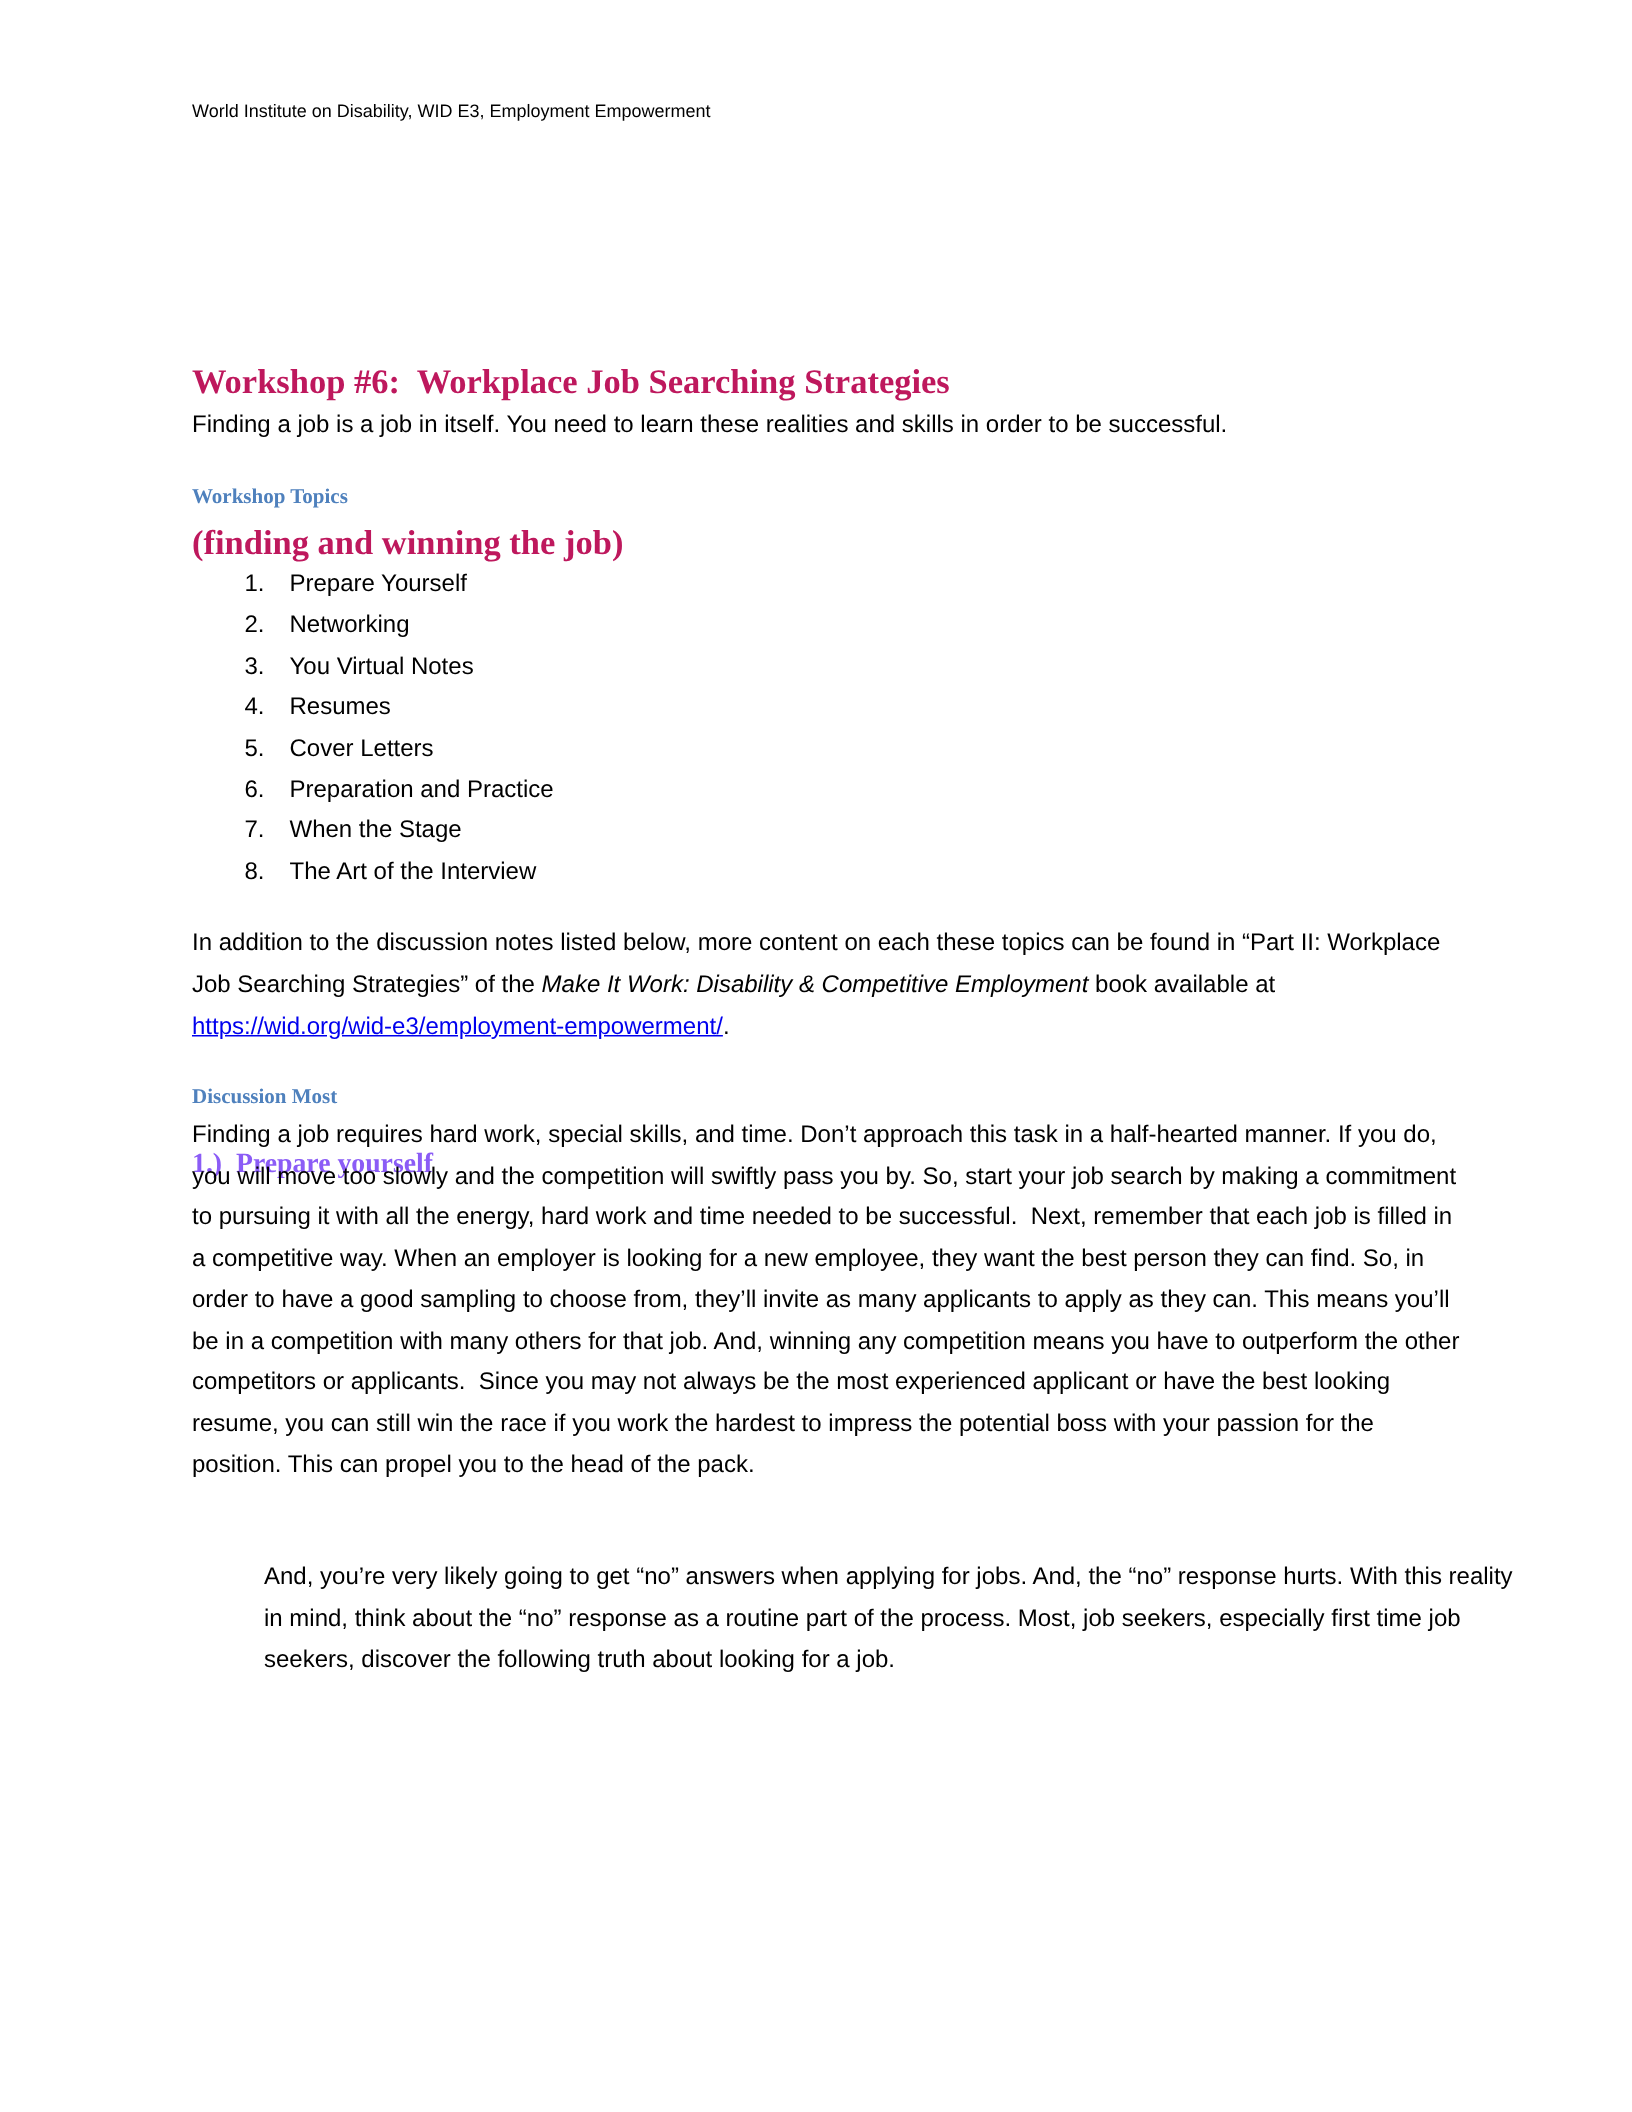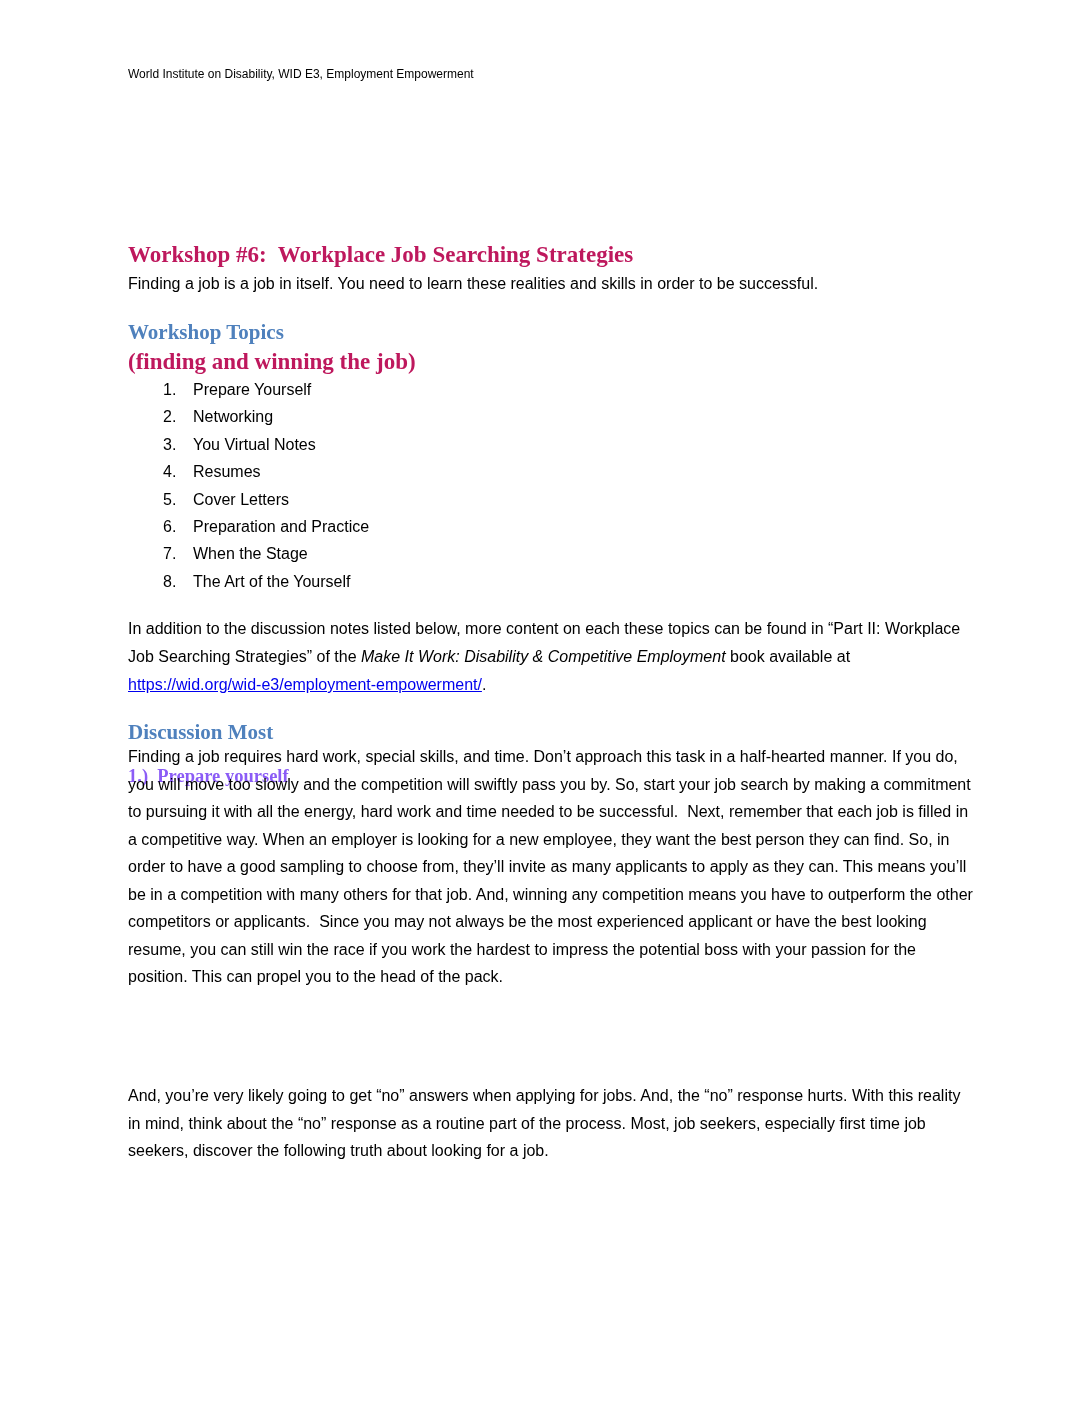--- a/index.html
+++ b/index.html
@@ -39,21 +39,21 @@
     width: 838px;
     font-size: 16px;
     line-height: 27.5px;
     white-space: pre-wrap;
   }
   .h2-heading {
     position: absolute;
     left: 128px;
     font-family: "Liberation Serif", "DejaVu Serif", serif;
     font-weight: bold;
-    font-size: 21px;
+    font-size: 14px;
     line-height: 28px;
     color: #4F81BD;
     white-space: pre-wrap;
   }
   .h2-topics { top: 318px; }
   .h2-notes  { top: 718px; }
   .topics-list {
     position: absolute;
     top: 376px; left: 163px;
     width: 700px;
@@ -94,21 +94,21 @@
   }
   .body-para {
     position: absolute;
     left: 128px;
     width: 845px;
     font-size: 16px;
     line-height: 27.5px;
     white-space: pre-wrap;
   }
   .body-para-1 { top: 743px; }
-  .body-para-2 { top: 1082px; }
+  .body-para-2 { top: 1038px; margin-left: 48px; }
 </style>
 </head>
 <body>
 
 <div class="page">
 
   <div class="doc-header">World Institute on Disability, WID E3, Employment Empowerment</div>
 
   <h1 class="doc-title">
     <div>Workshop #6:  Workplace Job Searching Strategies</div>
@@ -143,21 +143,21 @@
     <li class="topic-item">
       <span class="topic-number">6.</span>
       <span class="topic-label">Preparation and Practice</span>
     </li>
     <li class="topic-item">
       <span class="topic-number">7.</span>
       <span class="topic-label">When the Stage</span>
     </li>
     <li class="topic-item">
       <span class="topic-number">8.</span>
-      <span class="topic-label">The Art of the Yourself</span>
+      <span class="topic-label">The Art of the Interview</span>
     </li>
   </ol>
 
   <p class="book-para"><span>In addition to the discussion notes listed below, more content on each these topics can be found in “Part II: Workplace Job Searching Strategies” of the </span><span class="book-title-italic">Make It Work: Disability &amp; Competitive Employment</span><span> book available at </span><a class="doc-link">https://wid.org/wid-e3/employment-empowerment/</a><span>.</span></p>
 
   <h2 class="h2-heading h2-notes">Discussion Most</h2>
 
   <h3 class="h3-heading">1.)  Prepare yourself</h3>
 
   <p class="body-para body-para-1">Finding a job requires hard work, special skills, and time. Don’t approach this task in a half-hearted manner. If you do, you will move too slowly and the competition will swiftly pass you by. So, start your job search by making a commitment to pursuing it with all the energy, hard work and time needed to be successful.  Next, remember that each job is filled in a competitive way. When an employer is looking for a new employee, they want the best person they can find. So, in order to have a good sampling to choose from, they’ll invite as many applicants to apply as they can. This means you’ll be in a competition with many others for that job. And, winning any competition means you have to outperform the other competitors or applicants.  Since you may not always be the most experienced applicant or have the best looking resume, you can still win the race if you work the hardest to impress the potential boss with your passion for the position. This can propel you to the head of the pack.</p>

